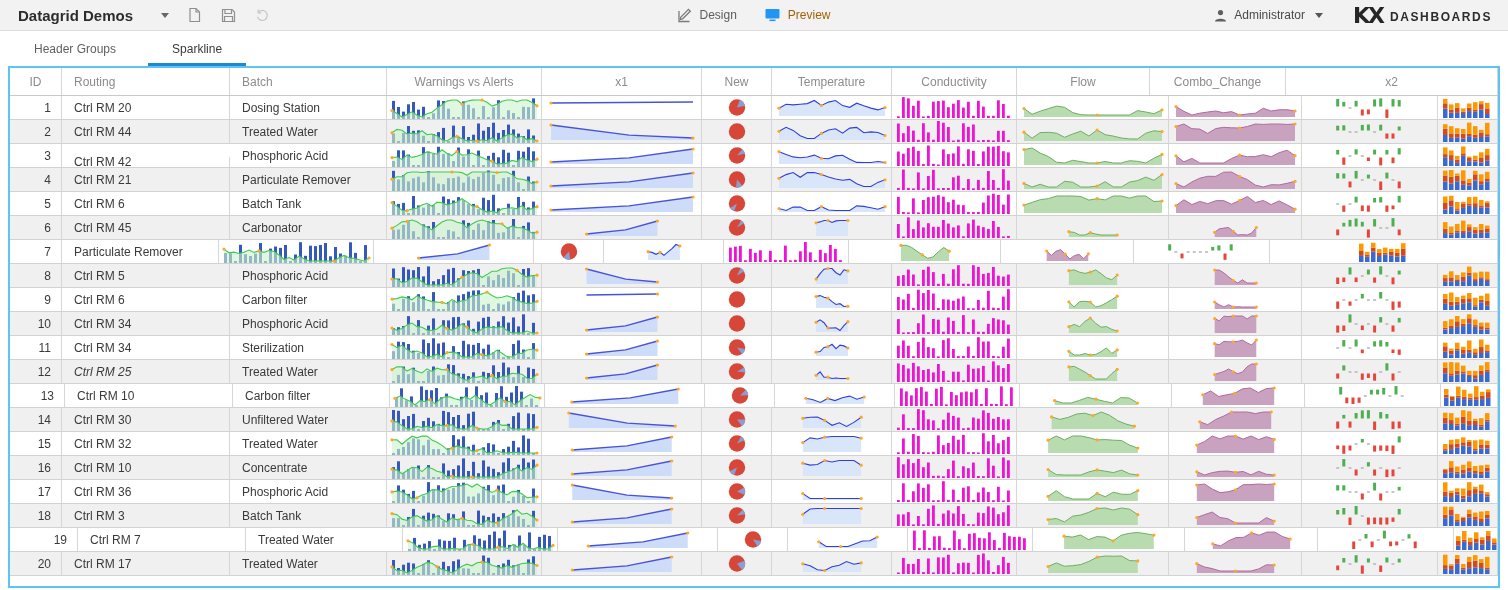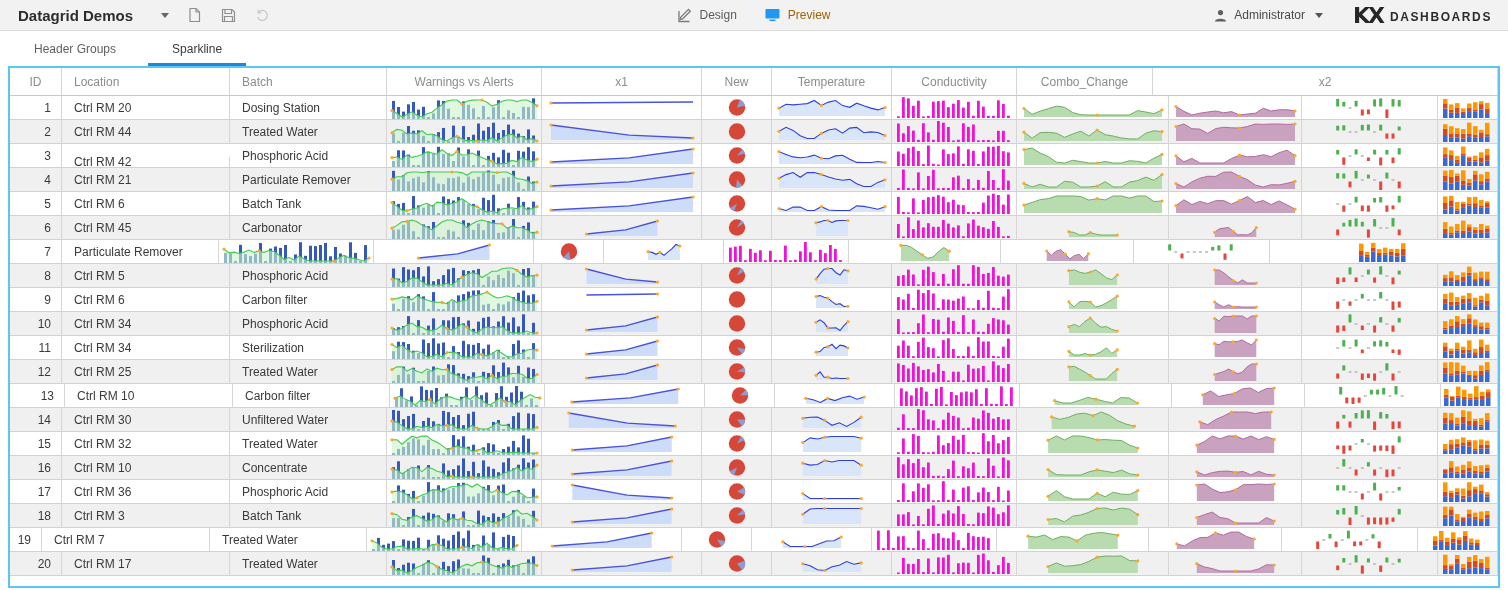--- a/index.html
+++ b/index.html
@@ -112,27 +112,28 @@
 </div>
 
 <div class="tabbar" id="tabbar">
     <div class="tab">Header Groups</div>
     <div class="tab active">Sparkline</div>
   </div>
 
 <div class="gridwrap">
   <div class="ghead" id="ghead">
       <div class="hc" style="width: 52px;">ID</div>
-      <div class="hc left" style="width: 168px;">Location</div>
+      <div class="hc left" style="width: 168px;">Routing</div>
       <div class="hc left" style="width: 157px;">Batch</div>
       <div class="hc" style="width: 155px;">Warnings vs Alerts</div>
       <div class="hc" style="width: 160px;">x1</div>
       <div class="hc" style="width: 70px;">New</div>
       <div class="hc" style="width: 120px;">Temperature</div>
       <div class="hc" style="width: 125px;">Conductivity</div>
+      <div class="hc" style="width: 133px;">Flow</div>
       <div class="hc" style="width: 136px;">Combo_Change</div>
       <div class="hc" style="width: 60px; flex: 1 1 0%;">x2</div>
     </div>
   <div id="gbody">
       <div class="grow">
         <div class="cell num" style="width: 52px;">1</div>
         <div class="cell txt" style="width: 168px;">Ctrl RM 20</div>
         <div class="cell txt" style="width: 157px;">Dosing Station</div>
         <div class="cell" style="width: 155px;">
           <svg width="149" height="22">
@@ -1822,21 +1823,21 @@
             <rect x="38" y="10.1" width="4.5" height="5.9" fill="#D44A20"></rect>
             <rect x="38" y="2.5" width="4.5" height="7.5" fill="#FF9800"></rect>
             <rect x="44" y="15.1" width="4.5" height="5.9" fill="#3A6AD0"></rect>
             <rect x="44" y="13.4" width="4.5" height="1.7" fill="#D44A20"></rect>
             <rect x="44" y="7.7" width="4.5" height="5.6" fill="#FF9800"></rect>
           </svg>
         </div>
       </div>
       <div class="grow alt">
         <div class="cell num" style="width: 52px;">12</div>
-        <div class="cell txt" style="width: 168px;">Ctrl RM 25</div>
+        <div class="cell txt" style="width: 168px; font-style: italic;">Ctrl RM 25</div>
         <div class="cell txt" style="width: 157px;">Treated Water</div>
         <div class="cell" style="width: 155px;">
           <svg width="149" height="22">
             <rect x="2" y="20.0" width="3" height="2.0" fill="#3558BE"></rect>
             <rect x="7" y="13.9" width="3" height="8.1" fill="#3558BE"></rect>
             <rect x="12" y="5.6" width="3" height="16.4" fill="#3558BE"></rect>
             <rect x="17" y="13.2" width="3" height="8.8" fill="#3558BE"></rect>
             <rect x="22" y="6.7" width="3" height="15.3" fill="#3558BE"></rect>
             <rect x="27" y="20.0" width="3" height="2.0" fill="#3558BE"></rect>
             <rect x="32" y="20.0" width="3" height="2.0" fill="#3558BE"></rect>
@@ -2906,21 +2907,21 @@
             <rect x="38" y="17.0" width="4.5" height="4.0" fill="#3A6AD0"></rect>
             <rect x="38" y="14.0" width="4.5" height="3.0" fill="#D44A20"></rect>
             <rect x="38" y="6.5" width="4.5" height="7.5" fill="#FF9800"></rect>
             <rect x="44" y="13.4" width="4.5" height="7.6" fill="#3A6AD0"></rect>
             <rect x="44" y="9.9" width="4.5" height="3.4" fill="#D44A20"></rect>
             <rect x="44" y="6.0" width="4.5" height="4.0" fill="#FF9800"></rect>
           </svg>
         </div>
       </div>
       <div class="grow">
-        <div class="cell num" style="width: 32px;">19</div>
+        <div class="cell num" style="width: 68px;">19</div>
         <div class="cell txt" style="width: 168px;">Ctrl RM 7</div>
         <div class="cell txt" style="width: 157px;">Treated Water</div>
         <div class="cell" style="width: 155px;">
           <svg width="149" height="22">
             <rect x="2" y="20.0" width="3" height="2.0" fill="#3558BE"></rect>
             <rect x="7" y="8.9" width="3" height="13.1" fill="#3558BE"></rect>
             <rect x="12" y="15.8" width="3" height="6.2" fill="#3558BE"></rect>
             <rect x="17" y="14.6" width="3" height="7.4" fill="#3558BE"></rect>
             <rect x="22" y="12.1" width="3" height="9.9" fill="#3558BE"></rect>
             <rect x="27" y="20.0" width="3" height="2.0" fill="#3558BE"></rect>

